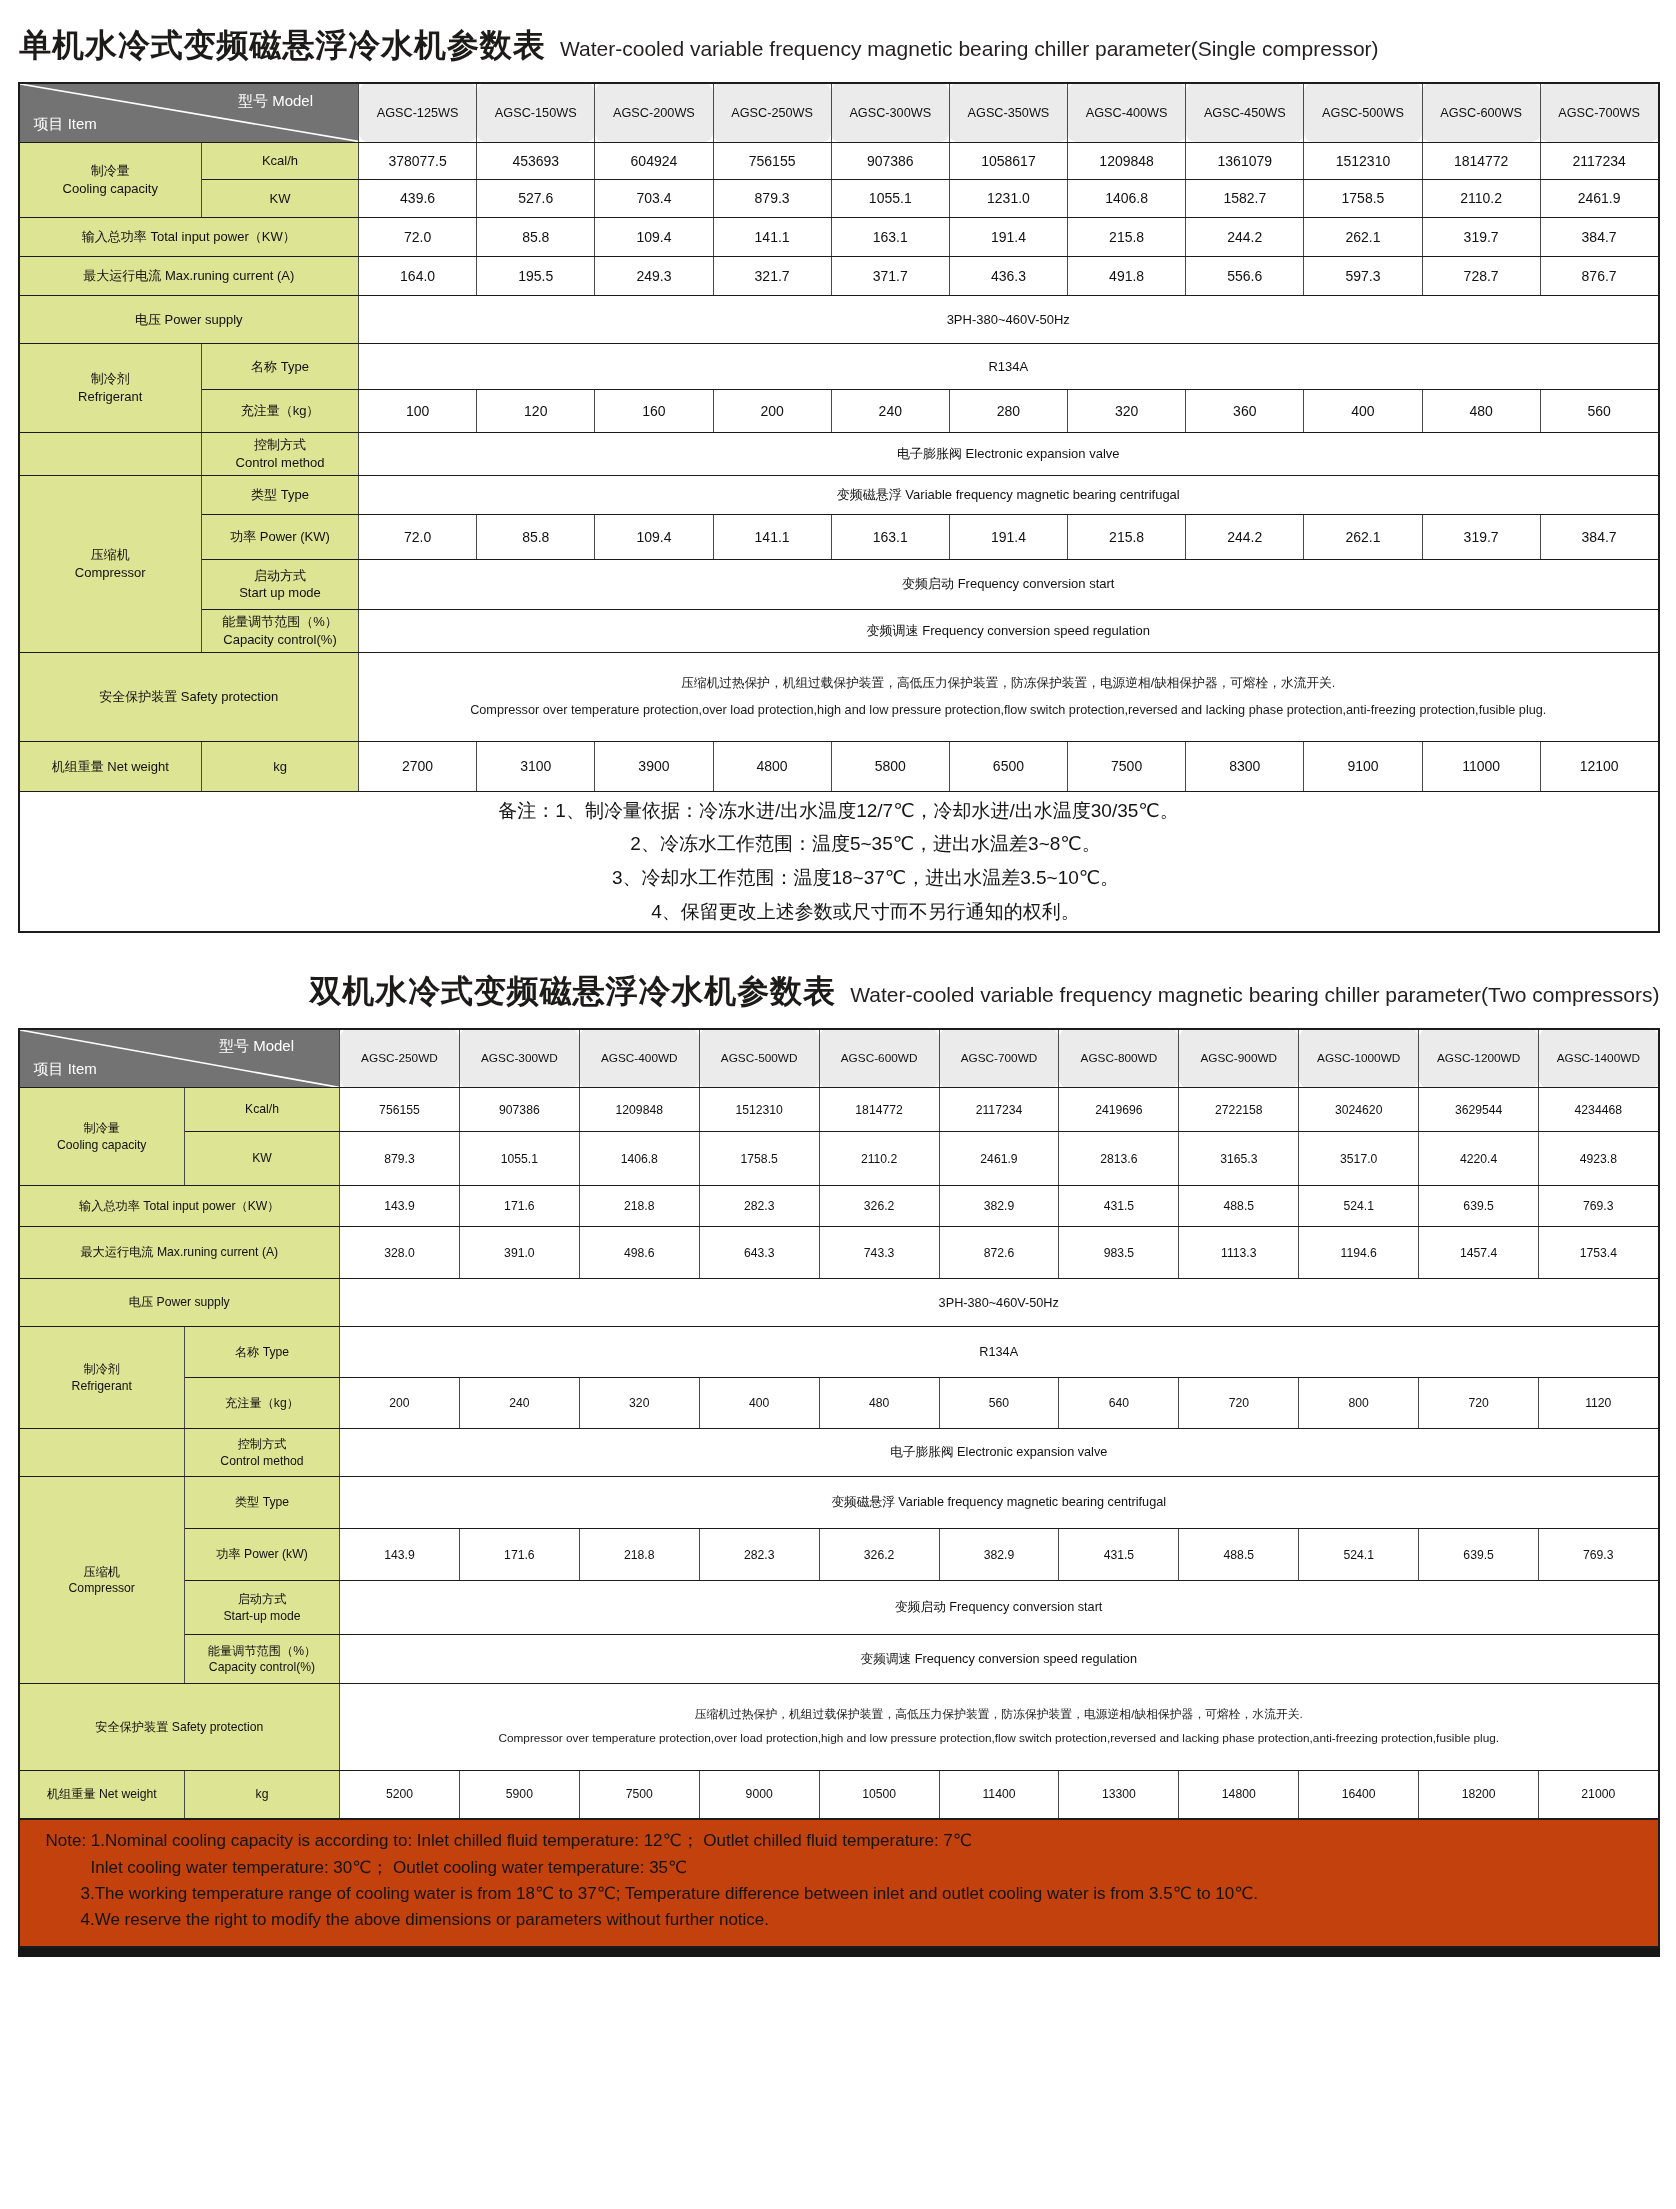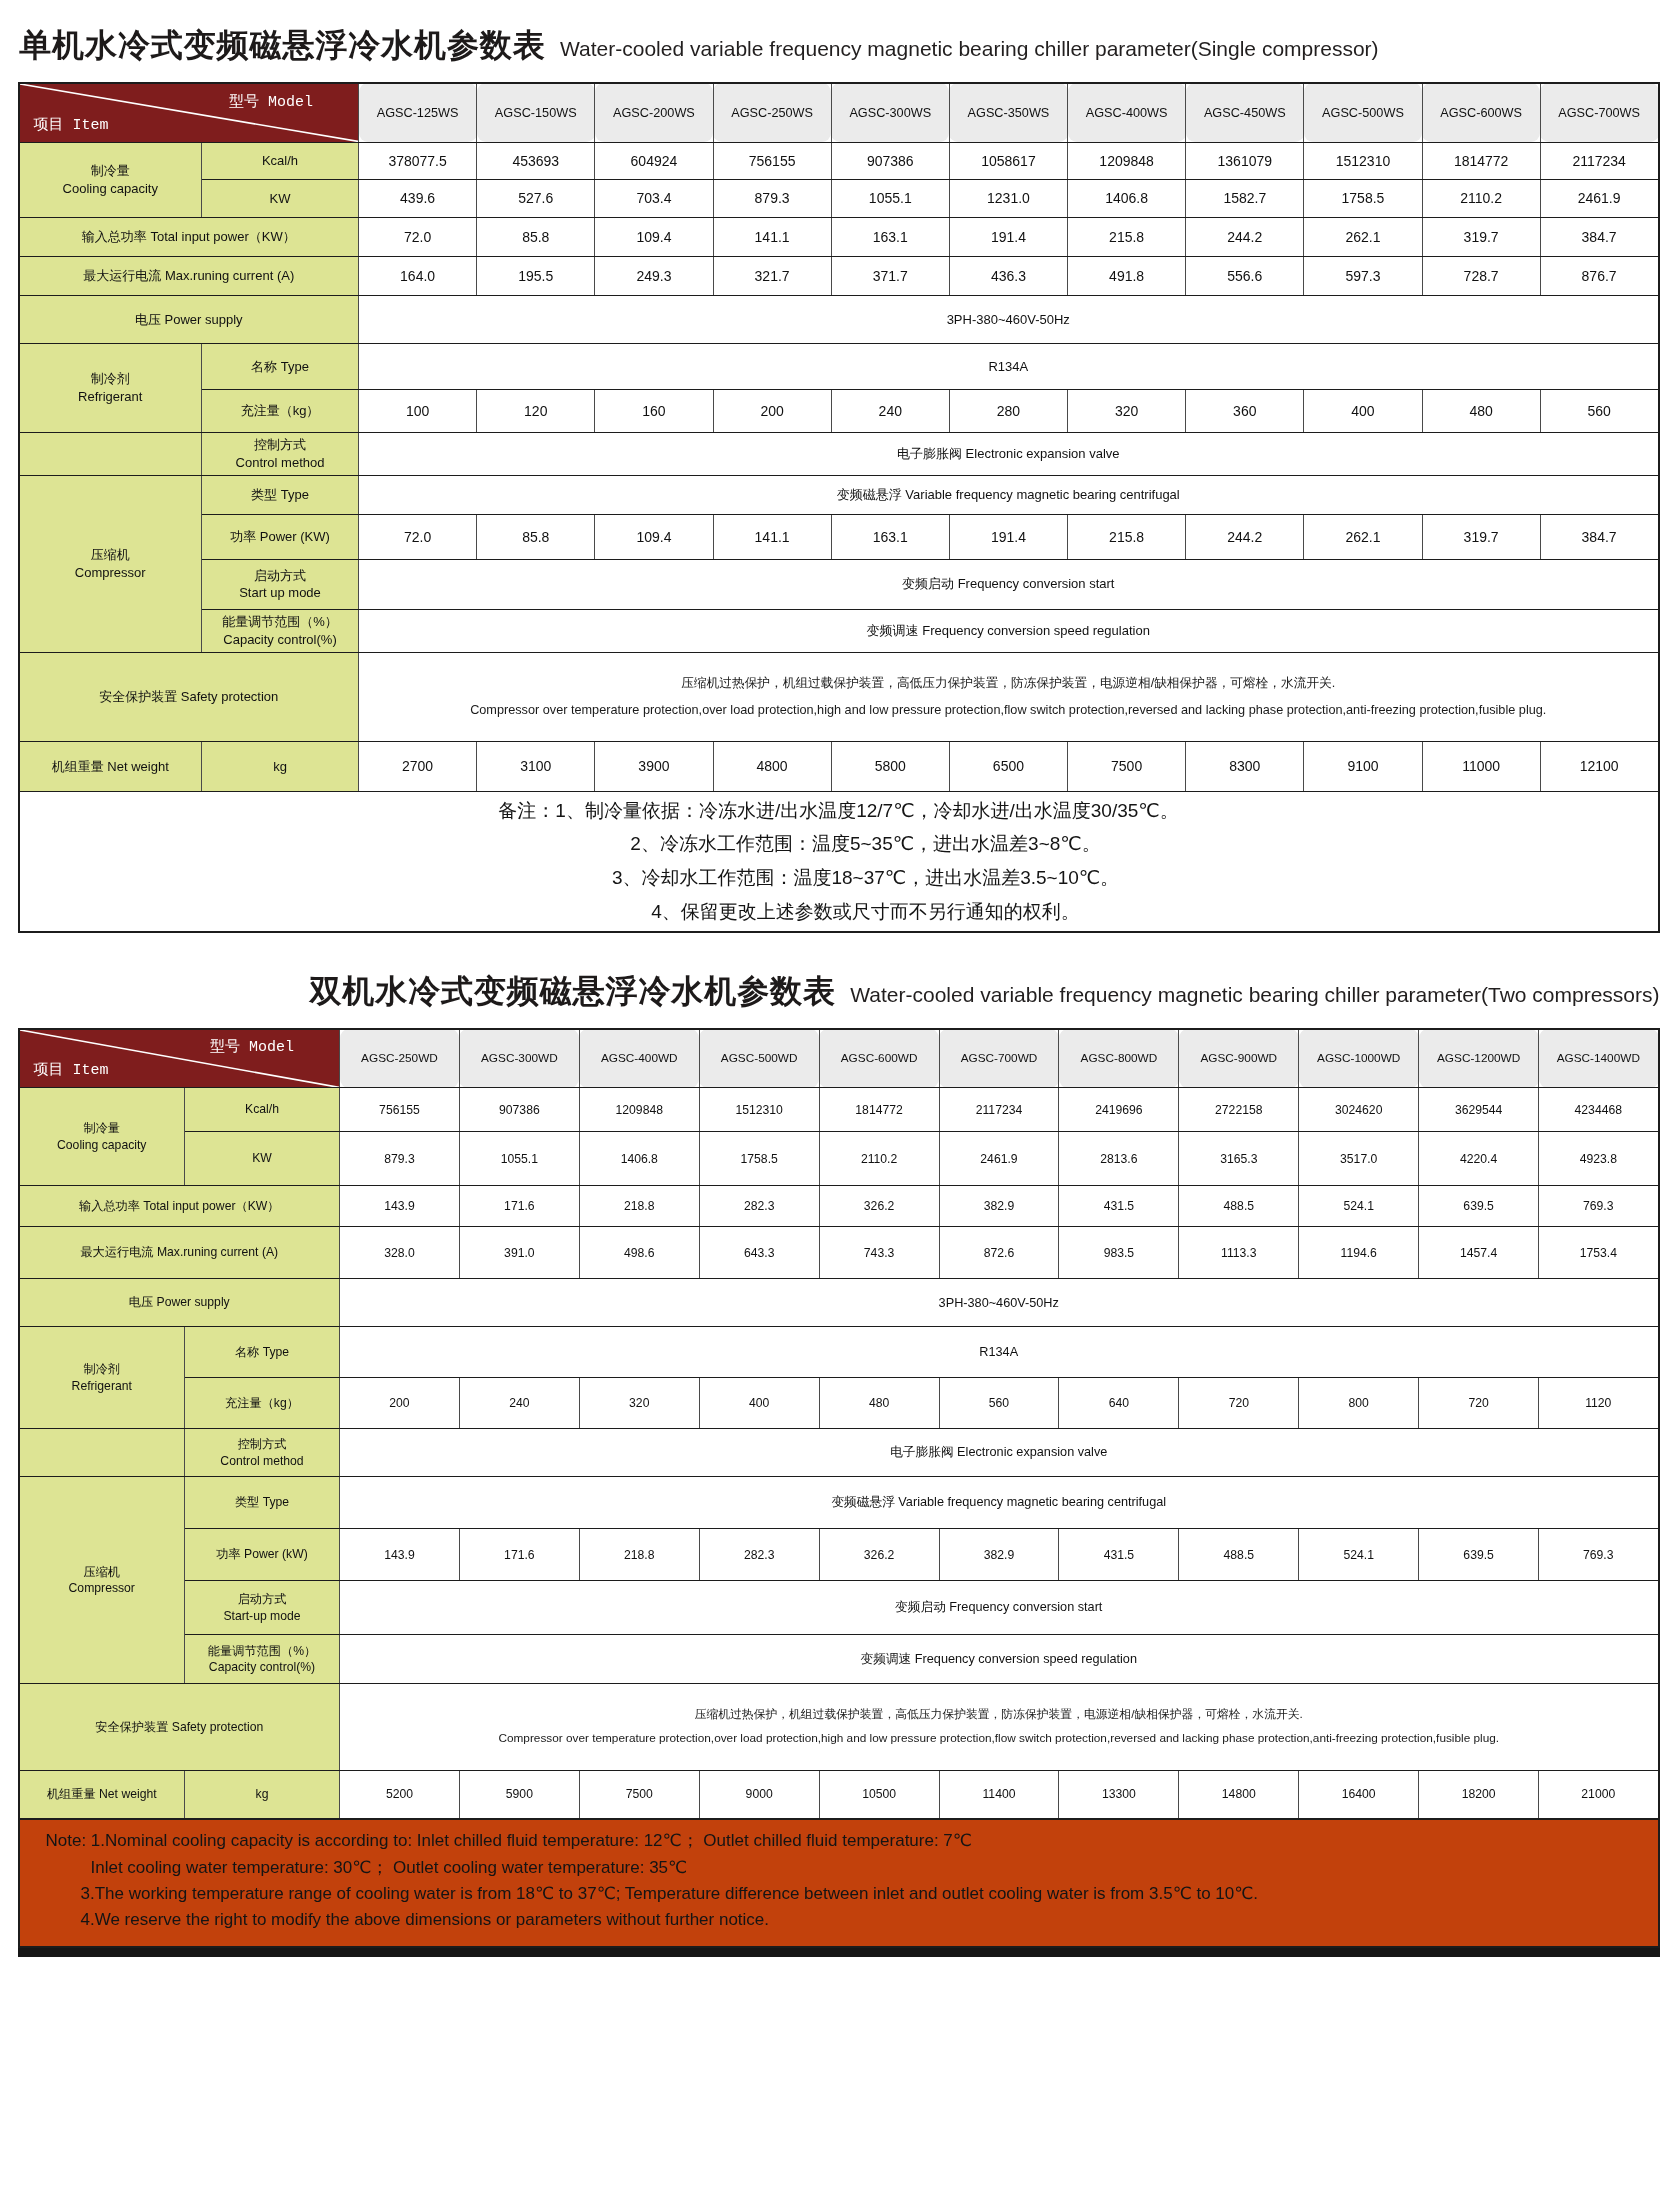--- a/index.html
+++ b/index.html
@@ -6,21 +6,21 @@
   body{width:1677px;height:2210px;font-family:"Liberation Sans","DejaVu Sans",sans-serif;color:#1a1a1a;}
   .page{padding:12.2px 17.5px 0 17.5px;}
 
   .title{margin:12.2px 0 14px 1.7px;white-space:nowrap;}
   .tzh{font-size:32px;font-weight:bold;color:#1d1a1a;letter-spacing:0.9px;}
   .ten{font-size:21px;color:#221f1f;margin-left:10.5px;}
 
   table.spec{border-collapse:collapse;table-layout:fixed;width:1642px;border:2.6px solid #1c1c1c;}
   table.spec td{border-right:0.9px solid #4a4a4a;border-left:0.9px solid #4a4a4a;border-top:1.7px solid #1c1c1c;border-bottom:1.7px solid #1c1c1c;text-align:center;vertical-align:middle;padding:1.7px 2.6px;overflow:hidden;}
 
-  td.diag{background:#7f1d1d;position:relative;padding:0;font-family:Liberation Mono, monospace;}
+  td.diag{background:#737373;position:relative;padding:0;}
   .diagline{position:absolute;left:0;top:0;width:100%;height:100%;display:block;}
   .diag-model{position:absolute;top:7.9px;right:45px;color:#fff;font-size:15px;}
   .diag-item{position:absolute;bottom:7.9px;left:14px;color:#fff;font-size:15px;}
 
   td.model{background:#ebebeb;font-size:12.7px;color:#111;border-radius:9px;}
   .t2 td.model{font-size:11.8px;margin-left:39px;}
 
   td.lbl{background:#dde494;font-size:13px;line-height:1.35;color:#111;}
   .t2 td.lbl{font-size:12.2px;}
   td.v{background:#fff;font-size:14px;color:#111;}

